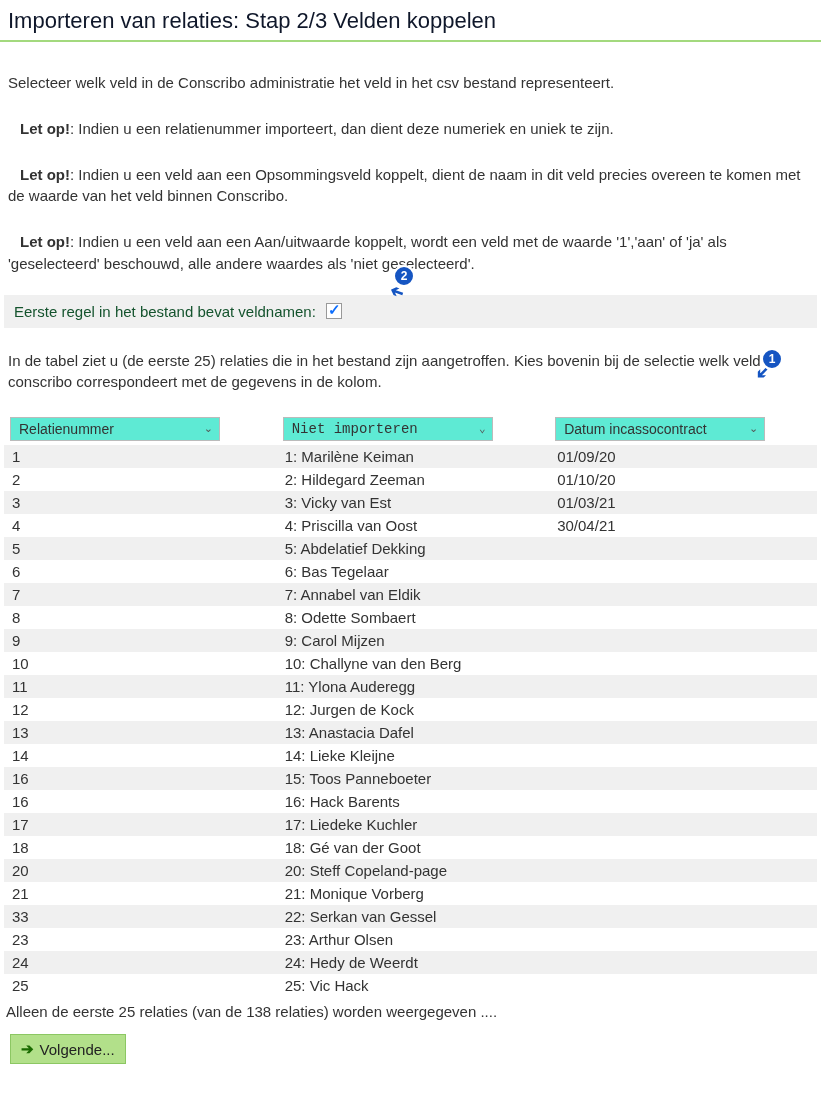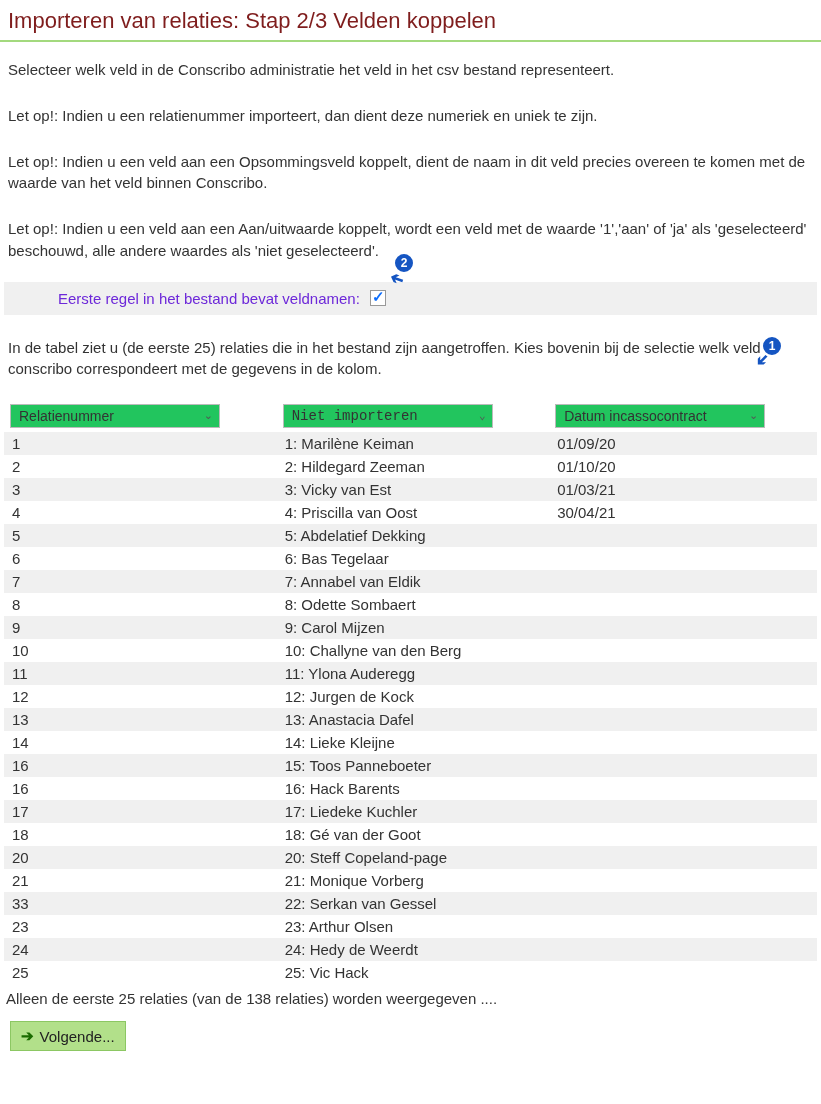--- a/index.html
+++ b/index.html
@@ -7,41 +7,41 @@
       font-family: "Segoe UI", Tahoma, Geneva, sans-serif;
       font-size: 15px;
       color: #333;
       background: #fff;
       width: 821px;
       padding: 0;
     }
     .page-title {
       font-size: 22px;
       font-weight: 400;
-      color: #7f1d1d;
+      color: #0f172a;
       padding: 8px 8px 6px 8px;
       border-bottom: 2px solid #a3d97e;
-      margin-bottom: 13px;
+      margin-bottom: 26px;
     }
     .paragraph {
       padding: 4px 8px;
       margin-bottom: 16px;
       line-height: 1.45;
     }
-    .paragraph .bold { font-weight: 400; }
+    .paragraph .bold { font-weight: 700; margin-left: 12px; }
     .checkbox-bar {
       background: #f0f0f0;
       padding: 8px 10px;
       margin: 0 4px 18px 4px;
       display: flex;
       align-items: center;
       gap: 10px;
       position: relative;
     }
-    .checkbox-bar label { color: #6d28d9; margin-left: 44px; }
+    .checkbox-bar label { color: #14532d; }
     .checkbox {
       width: 16px; height: 16px;
       border: 1px solid #999;
       background: #fff;
       position: relative;
       cursor: pointer;
     }
     .checkbox.checked::after {
       content: "✓";
       position: absolute;
@@ -83,21 +83,21 @@
       padding: 4px 6px;
       background: #fff;
       position: relative;
     }
     tbody tr:nth-child(odd) { background: #f0f0f0; }
     tbody tr:nth-child(even) { background: #fff; }
     .select {
       width: 95%;
       max-width: 210px;
       border: 1px solid #bbb;
-      background: #22c55e;
+      background: #5eead4;
       padding: 2px 22px 2px 8px;
       font-size: 14px;
       height: 24px;
       position: relative;
       cursor: pointer;
       display: flex;
       align-items: center;
     }
     .select .chev {
       position: absolute;

